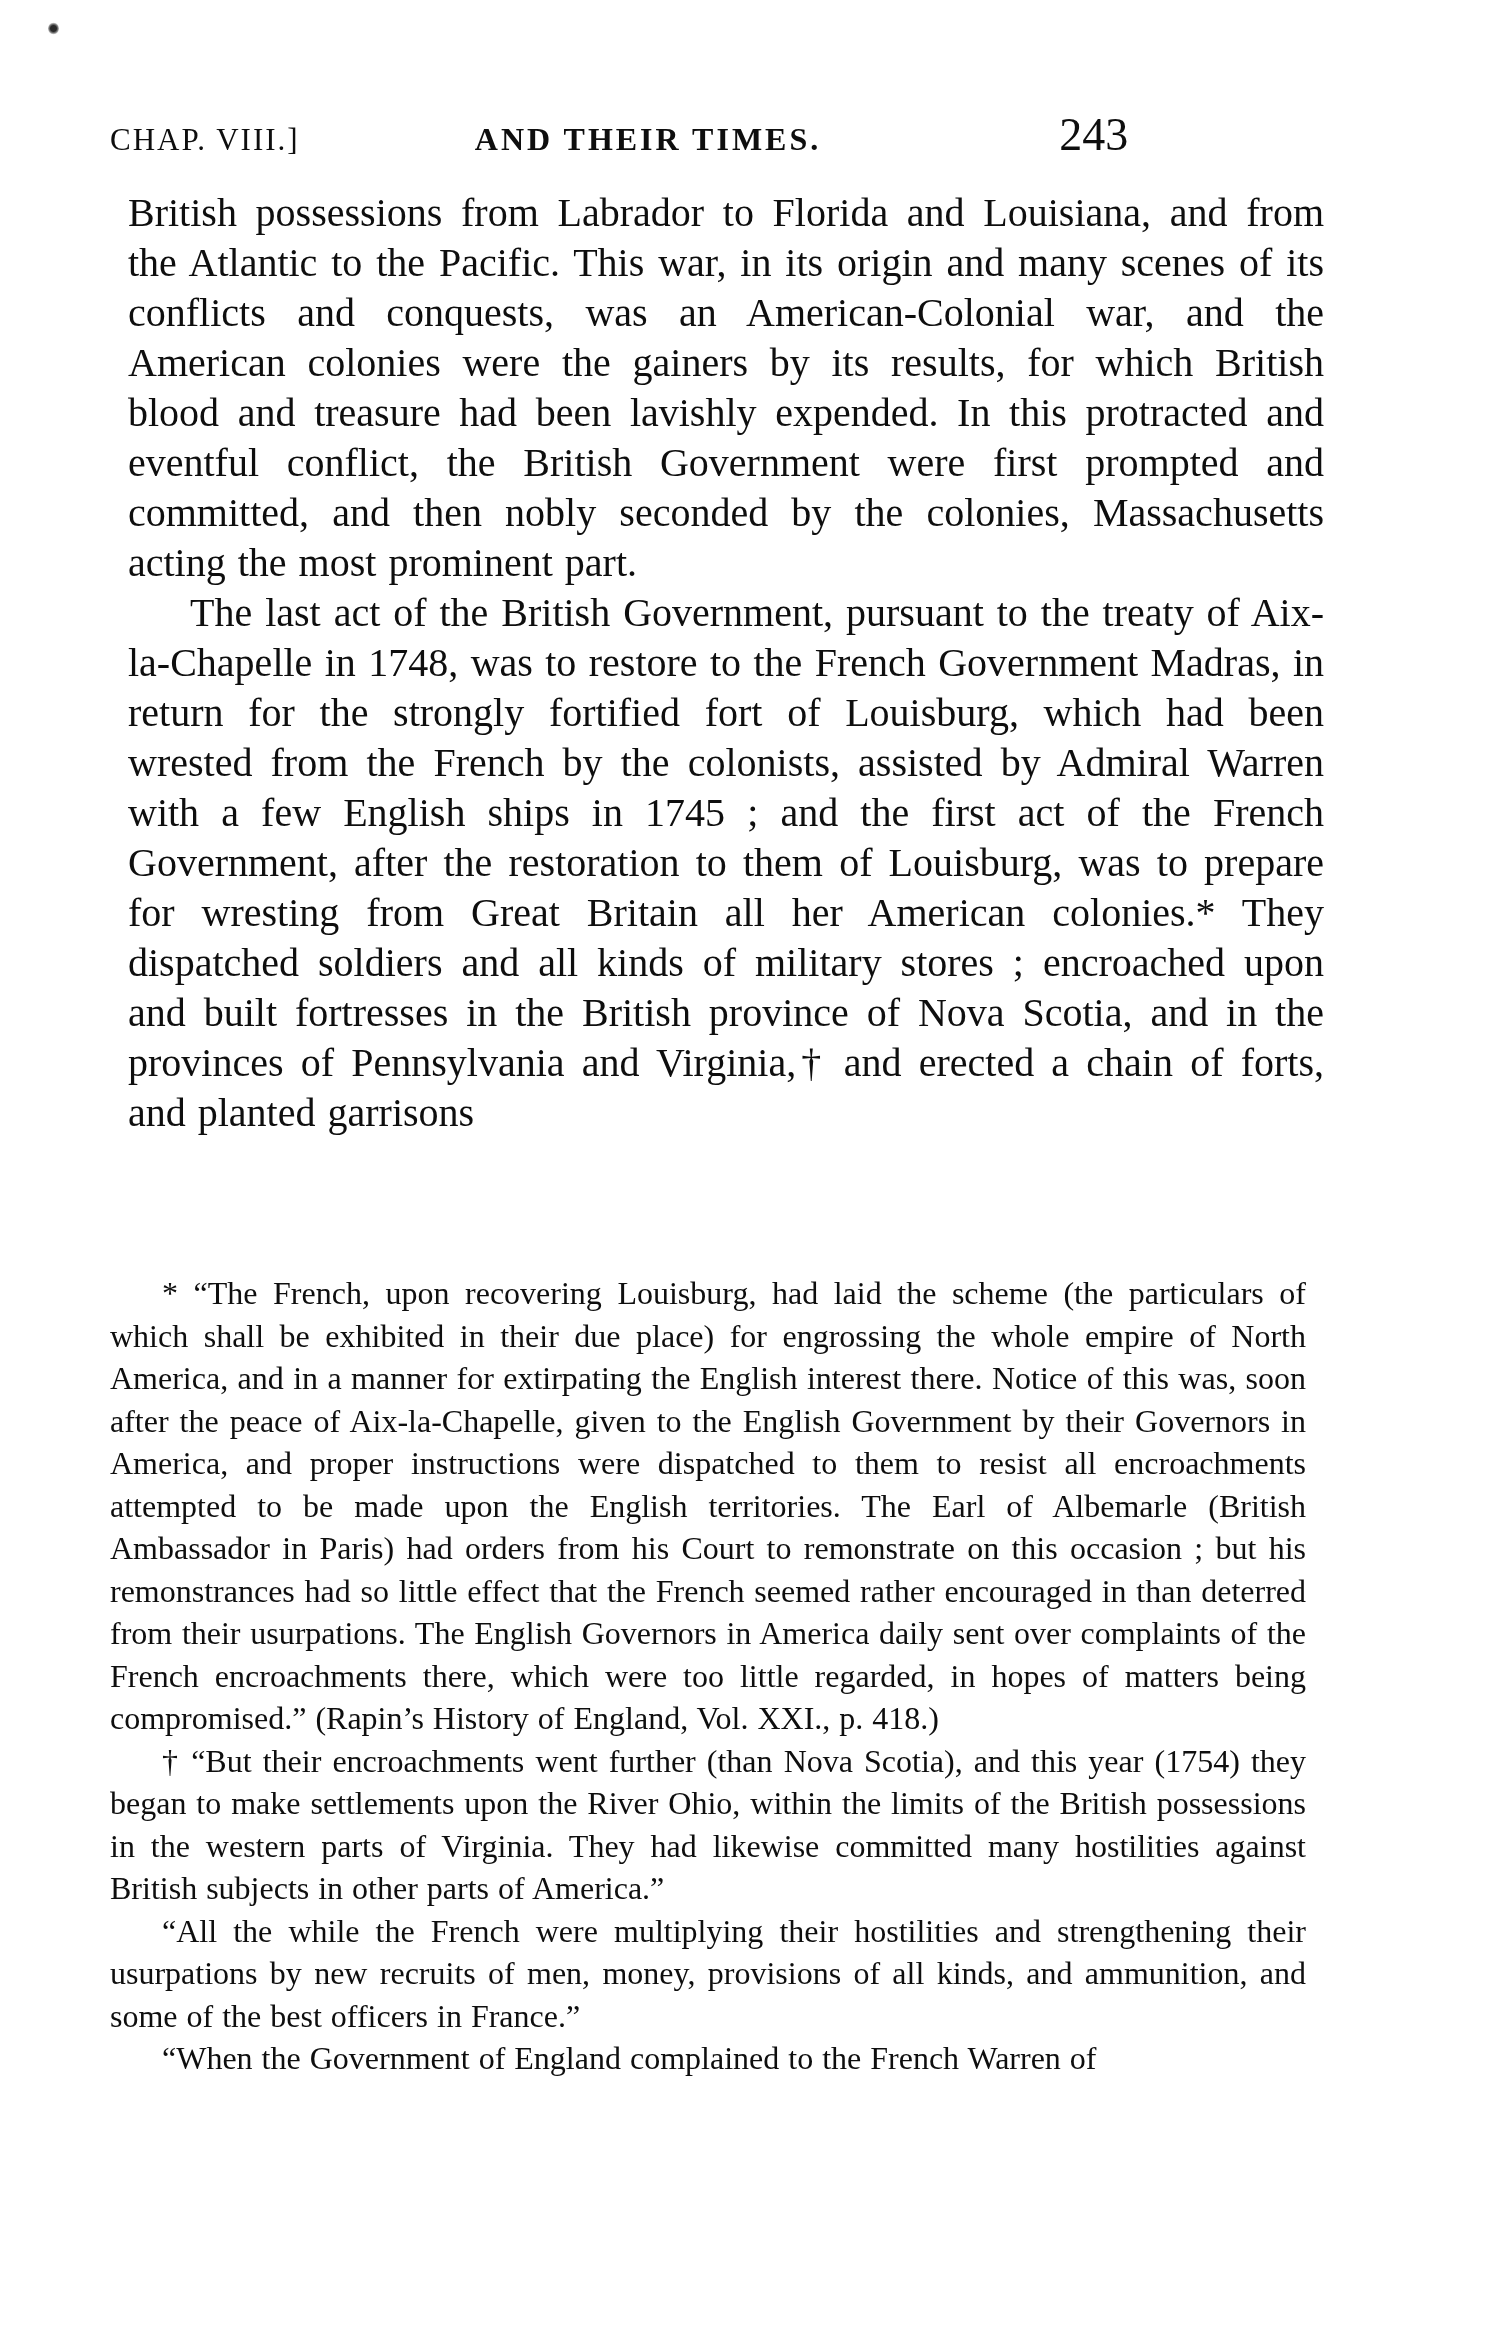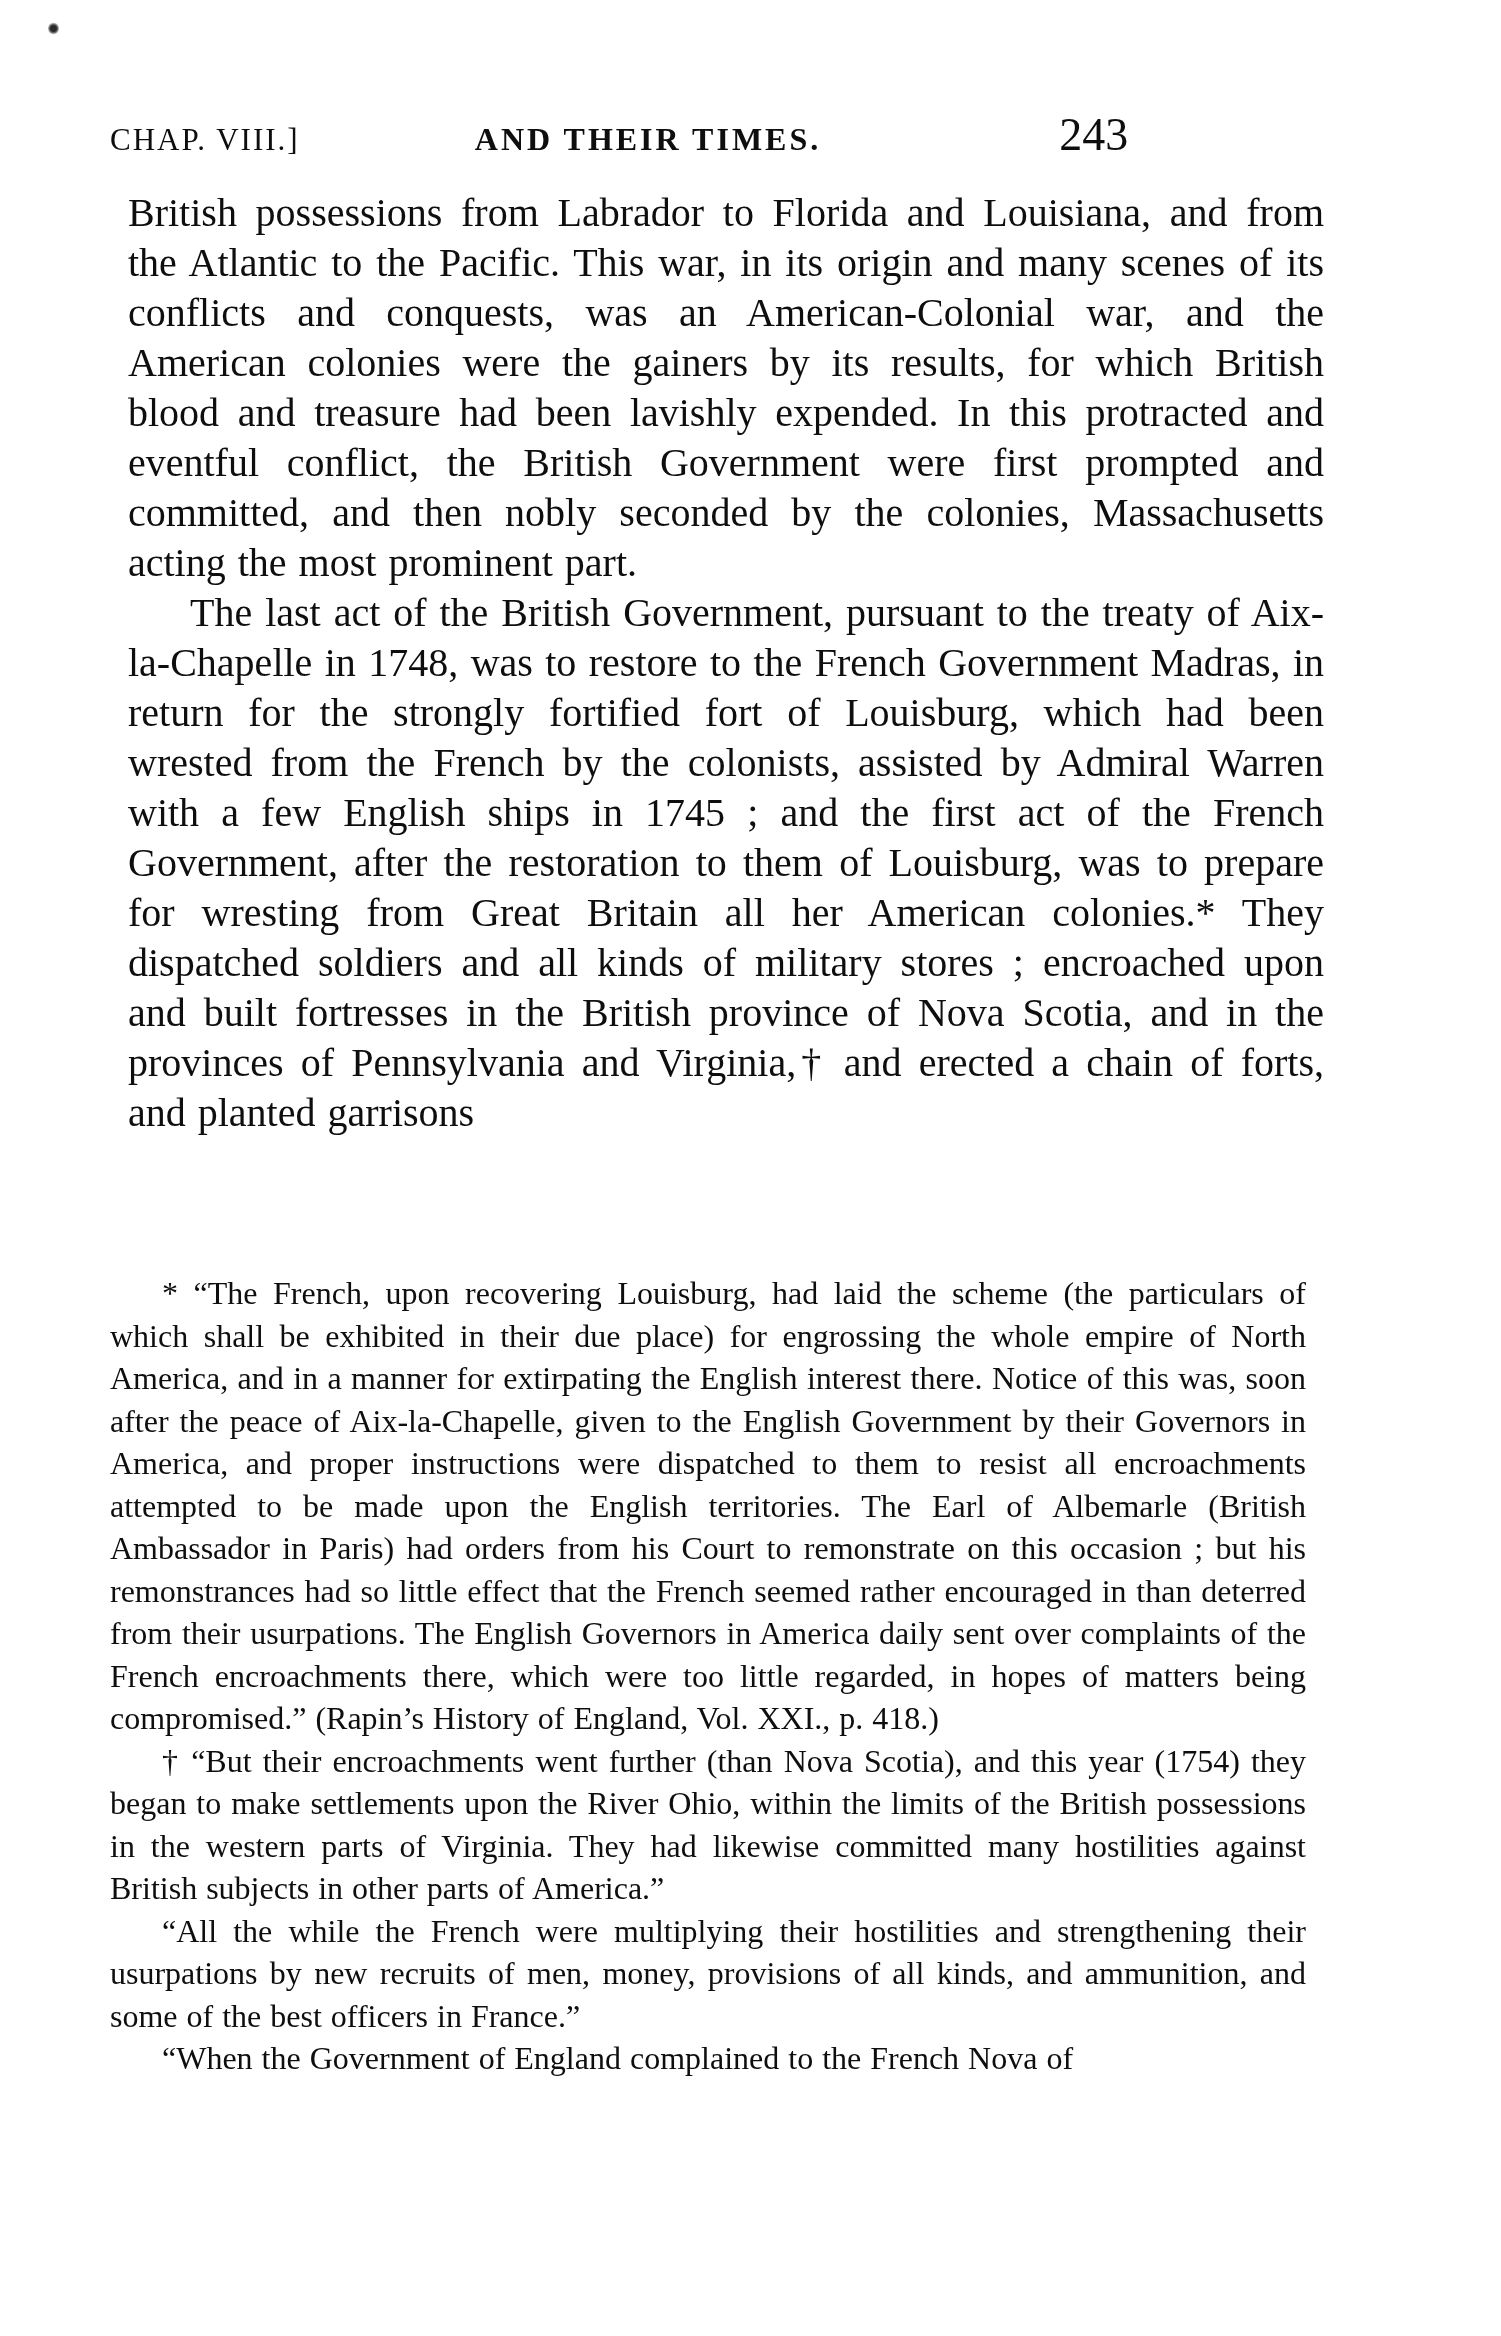--- a/index.html
+++ b/index.html
@@ -106,16 +106,16 @@
 
   <main class="body-text">
     <p>British possessions from Labrador to Florida and Louisiana, and from the Atlantic to the Pacific.  This war, in its origin and many scenes of its conflicts and conquests, was an American-Colonial war, and the American colonies were the gainers by its results, for which British blood and treasure had been lavishly expended.  In this protracted and eventful conflict, the British Government were first prompted and committed, and then nobly seconded by the colonies, Massachusetts acting the most prominent part.</p>
     <p class="indented">The last act of the British Government, pursuant to the treaty of Aix-la-Chapelle in 1748, was to restore to the French Government Madras, in return for the strongly fortified fort of Louisburg, which had been wrested from the French by the colonists, assisted by Admiral Warren with a few English ships in 1745 ; and the first act of the French Government, after the restoration to them of Louisburg, was to prepare for wresting from Great Britain all her American colonies.* They dispatched soldiers and all kinds of military stores ; encroached upon and built fortresses in the British province of Nova Scotia, and in the provinces of Pennsylvania and Virginia,† and erected a chain of forts, and planted garrisons</p>
   </main>
 
   <section class="footnotes">
     <p>* “The French, upon recovering Louisburg, had laid the scheme (the particulars of which shall be exhibited in their due place) for engrossing the whole empire of North America, and in a manner for extirpating the English interest there.  Notice of this was, soon after the peace of Aix-la-Chapelle, given to the English Government by their Governors in America, and proper instructions were dispatched to them to resist all encroachments attempted to be made upon the English territories.  The Earl of Albemarle (British Ambassador in Paris) had orders from his Court to remonstrate on this occasion ; but his remonstrances had so little effect that the French seemed rather encouraged in than deterred from their usurpations.  The English Governors in America daily sent over complaints of the French encroachments there, which were too little regarded, in hopes of matters being compromised.”  (Rapin’s History of England, Vol. XXI., p. 418.)</p>
     <p>† “But their encroachments went further (than Nova Scotia), and this year (1754) they began to make settlements upon the River Ohio, within the limits of the British possessions in the western parts of Virginia.  They had likewise committed many hostilities against British subjects in other parts of America.”</p>
     <p>“All the while the French were multiplying their hostilities and strengthening their usurpations by new recruits of men, money, provisions of all kinds, and ammunition, and some of the best officers in France.”</p>
-    <p>“When the Government of England complained to the French Nova of</p>
+    <p>“When the Government of England complained to the French Warren of</p>
   </section>
 
 </div>
 
 </body></html>

